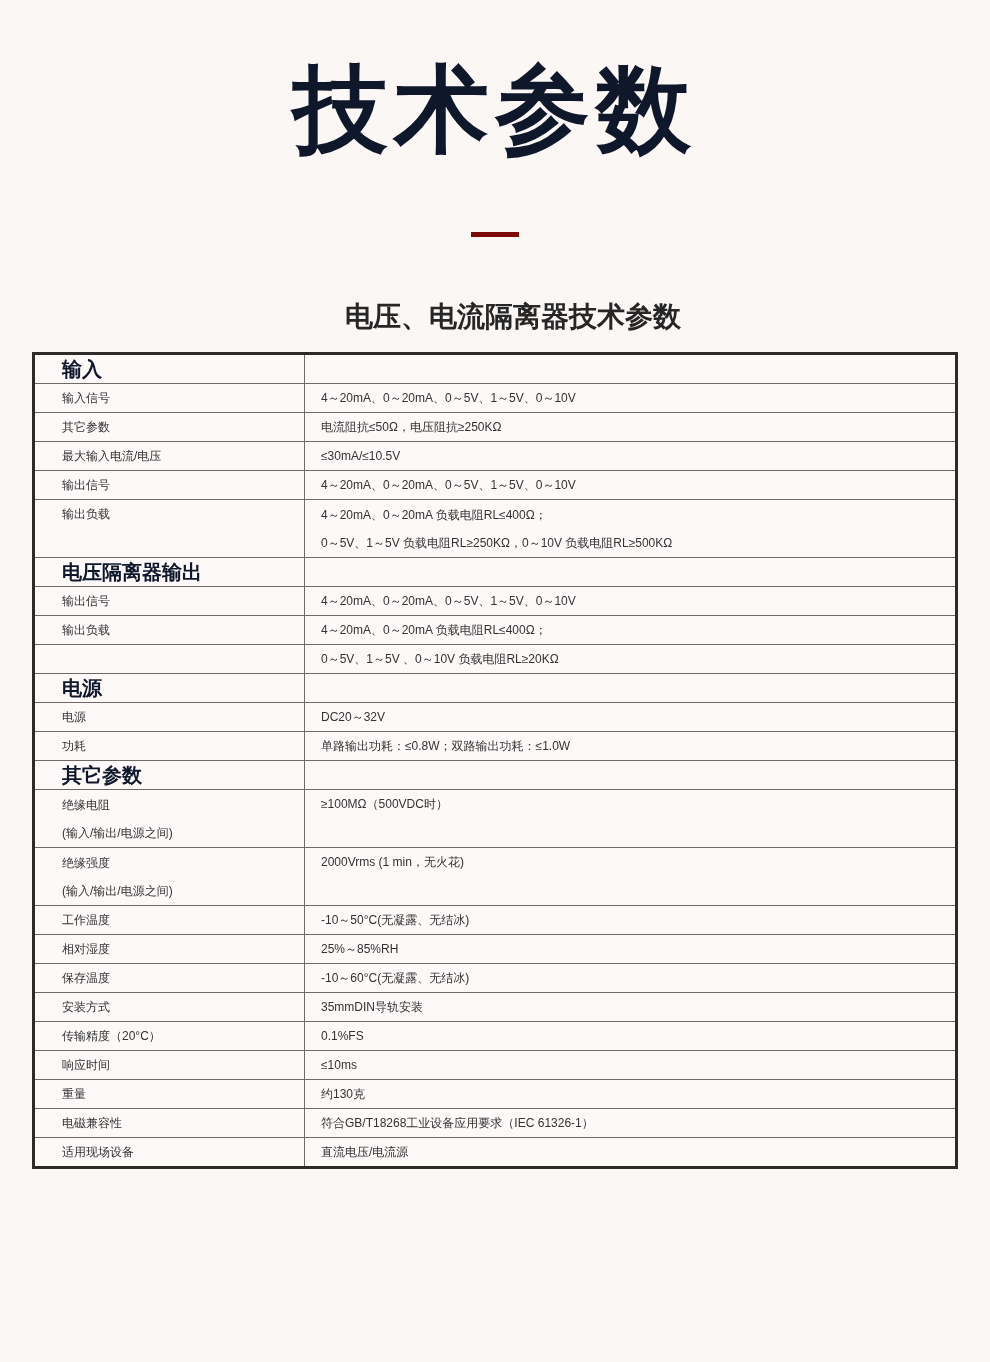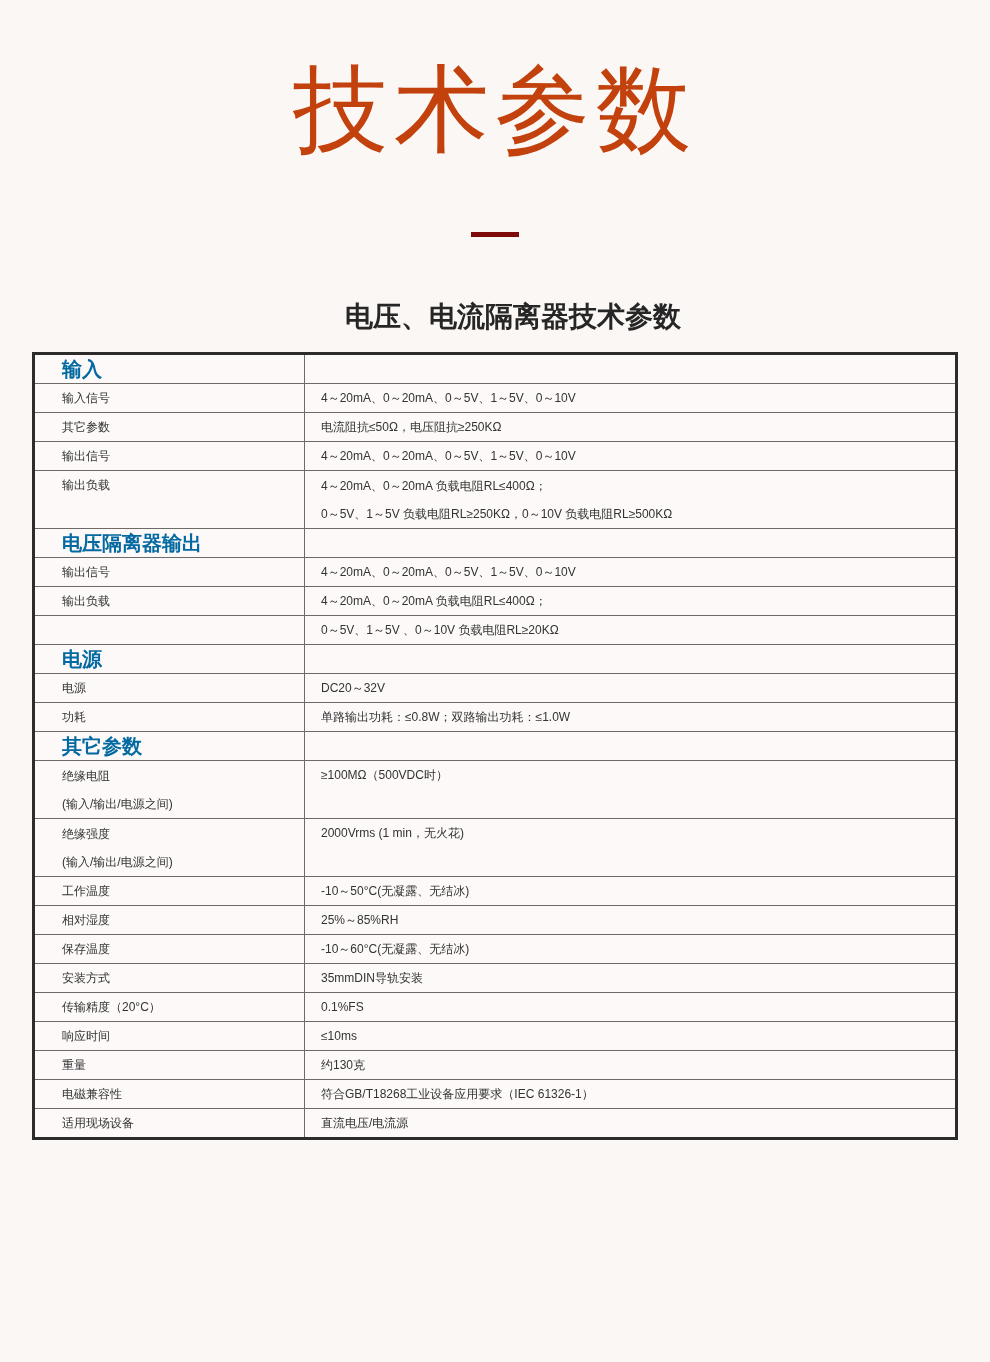--- a/index.html
+++ b/index.html
@@ -12,23 +12,23 @@
     background: #fbf7f5;
     font-family: "Liberation Sans", sans-serif;
     color: #333333;
     overflow: hidden;
   }
   .page-title {
     margin: 56px 0 0 0;
     text-align: center;
     font-size: 95px;
     line-height: 1.12;
-    font-weight: 400;
+    font-weight: 700;
     letter-spacing: 6px;
-    color: #c2410c;
+    color: #0f172a;
   }
   .title-divider {
     width: 48px;
     height: 5px;
     margin: 70px auto 0 auto;
     background: #7f0a0a;
   }
   .table-title {
     margin: 62px 0 0 0;
     text-align: center;
@@ -54,21 +54,21 @@
     line-height: 27px;
     padding: 0 8px 0 16px;
     vertical-align: middle;
     overflow: hidden;
     white-space: nowrap;
   }
   td.label { padding-left: 27px; }
   td.section {
     font-weight: 700;
     font-size: 20px;
-    color: #0369a1;
+    color: #0f172a;
     margin-top: 44px;
   }
   tr.tall td { height: 56px; }
   td.top {
     vertical-align: top;
     padding-top: 1px;
   }
   td.multiline div { line-height: 28px; }
 </style>
 </head>
@@ -90,20 +90,24 @@
         </tr>
         <tr>
           <td class="label">输入信号</td>
           <td class="value">4～20mA、0～20mA、0～5V、1～5V、0～10V</td>
         </tr>
         <tr>
           <td class="label">其它参数</td>
           <td class="value">电流阻抗≤50Ω，电压阻抗≥250KΩ</td>
         </tr>
         <tr>
+          <td class="label">最大输入电流/电压</td>
+          <td class="value">≤30mA/≤10.5V</td>
+        </tr>
+        <tr>
           <td class="label">输出信号</td>
           <td class="value">4～20mA、0～20mA、0～5V、1～5V、0～10V</td>
         </tr>
         <tr class="tall">
           <td class="label top">输出负载</td>
           <td class="value multiline top">
             <div>4～20mA、0～20mA 负载电阻RL≤400Ω；</div>
             <div>0～5V、1～5V 负载电阻RL≥250KΩ，0～10V 负载电阻RL≥500KΩ</div>
           </td>
         </tr>

